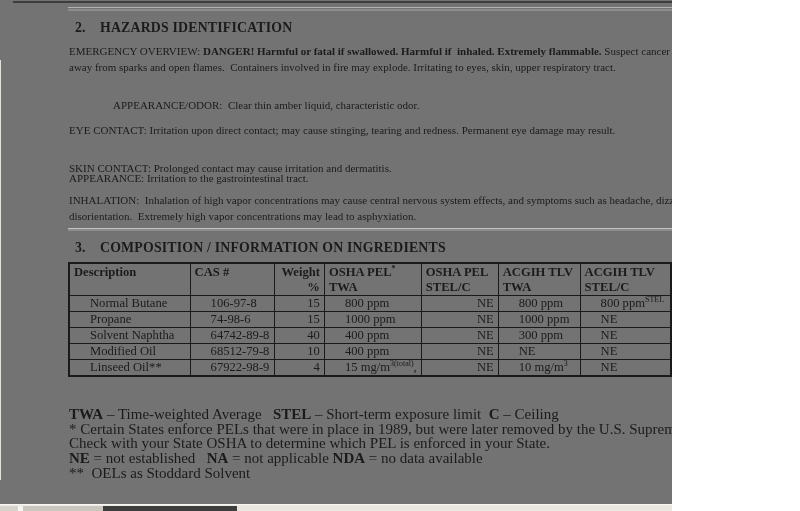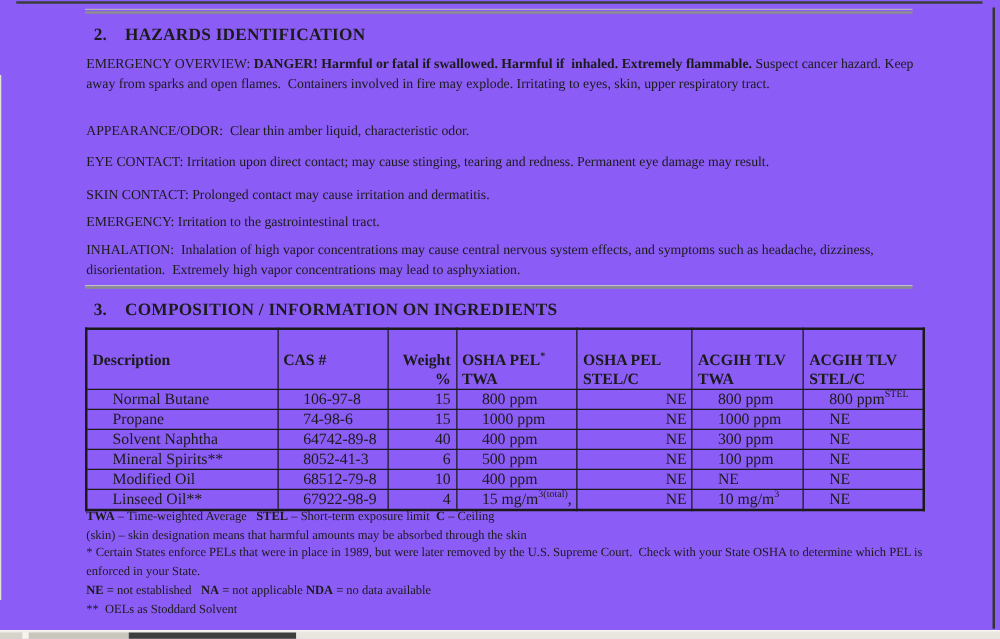--- a/index.html
+++ b/index.html
@@ -1,49 +1,49 @@
 <!DOCTYPE html>
 <html><head>
 <meta charset="utf-8">
 <style>
   html,body{margin:0;padding:0;}
-  .screen{position:relative;width:800px;height:511px;background:#8b5cf6;overflow:hidden;
+  .screen{position:relative;width:672px;height:511px;background:#737373;overflow:hidden;
           font-family:"Liberation Serif","DejaVu Serif",serif;color:#1b1b1b;}
   
   .top-line{position:absolute;left:13px;top:1px;width:773px;height:2px;background:#3d3d3d;}
   .right-line{position:absolute;left:794px;top:6px;width:2px;height:497px;background:#343434;}
   .left-line{position:absolute;left:0;top:60px;width:1px;height:420px;background:#e3e1da;}
   
   .rule{position:absolute;left:68px;width:662px;height:4px;
         border-top:1px solid #b3b3b3;border-bottom:2px solid #8d8d8d;box-sizing:border-box;}
   .rule-top{top:7px;}
   .rule-mid{top:228px;height:3px;border-top:1px solid #c2c2c2;}
   
   .sec-head{position:absolute;left:75px;font-size:13.8px;font-weight:bold;letter-spacing:.2px;white-space:pre;}
   .sec-head .num{display:inline-block;width:25px;}
   .h-hazards{top:20px;}
   .h-composition{top:240px;}
   
   .para{position:absolute;left:69px;width:679px;font-size:11px;line-height:16px;white-space:pre-wrap;}
   .p-emergency{top:43px;}
-  .p-appearance{top:97px;}
+  .p-appearance{top:97px;margin-left:44px;}
   .p-eye{top:122px;}
-  .p-skin{top:148px;}
+  .p-skin{top:160px;}
   .p-ingestion{top:170px;}
   .p-inhalation{top:192px;}
   
   .comp-table{position:absolute;left:68px;top:262px;border-collapse:collapse;table-layout:fixed;
               font-size:12.6px;border:2px solid #1a1a1a;}
   .comp-table th,.comp-table td{border:1px solid #1a1a1a;padding:0 4px;overflow:hidden;white-space:nowrap;}
-  .comp-table th{font-weight:bold;text-align:left;vertical-align:top;height:30px;line-height:14.5px;padding-top:17px;margin-left:13px;}
+  .comp-table th{font-weight:bold;text-align:left;vertical-align:top;height:30px;line-height:14.5px;padding-top:1px;margin-left:13px;}
   .comp-table td{height:15px;line-height:15px;vertical-align:top;padding-left:20px;}
   .comp-table .c-center{text-align:right;}
   sup{font-size:8px;line-height:0;letter-spacing:0;}
   
-  .footnotes{position:absolute;left:69px;top:407px;width:690px;font-size:10px;line-height:14.7px;}
+  .footnotes{position:absolute;left:69px;top:407px;width:690px;font-size:15px;line-height:14.7px;}
   .fn-line{white-space:pre-wrap;}
   .fn-line b{font-weight:bold;}
   
   .taskbar{position:absolute;left:0;top:504px;width:800px;height:7px;background:#eceae4;border-top:1px solid #f7f6f2;}
   .tb-seg{position:absolute;top:1px;height:6px;}
   .tb-0{left:0;width:18px;}
   .tb-1{left:18px;width:5px;}
   .tb-2{left:23px;width:80px;}
   .tb-3{left:103px;width:134px;}
   .tb-4{left:237px;width:563px;}
@@ -62,21 +62,21 @@
   <div class="sec-head h-hazards"><span class="num">2.</span><span>HAZARDS IDENTIFICATION</span></div>
 
   <div class="para p-emergency"><span>EMERGENCY OVERVIEW: </span><b>DANGER! Harmful or fatal if swallowed. Harmful if  inhaled. Extremely flammable.</b><span> Suspect cancer hazard. Keep away from sparks and open flames.  Containers involved in fire may explode. Irritating to eyes, skin, upper respiratory tract.</span></div>
 
   <div class="para p-appearance"><span>APPEARANCE/ODOR:</span><span>  Clear thin amber liquid, characteristic odor.</span></div>
 
   <div class="para p-eye"><span>EYE CONTACT:</span><span> Irritation upon direct contact; may cause stinging, tearing and redness. Permanent eye damage may result.</span></div>
 
   <div class="para p-skin"><span>SKIN CONTACT:</span><span> Prolonged contact may cause irritation and dermatitis.</span></div>
 
-  <div class="para p-ingestion"><span>EMERGENCY:</span><span> Irritation to the gastrointestinal tract.</span></div>
+  <div class="para p-ingestion"><span>APPEARANCE:</span><span> Irritation to the gastrointestinal tract.</span></div>
 
   <div class="para p-inhalation"><span>INHALATION:</span><span>  Inhalation of high vapor concentrations may cause central nervous system effects, and symptoms such as headache, dizziness, disorientation.  Extremely high vapor concentrations may lead to asphyxiation.</span></div>
 
   <div class="rule rule-mid"></div>
 
   <div class="sec-head h-composition"><span class="num">3.</span><span>COMPOSITION / INFORMATION ON INGREDIENTS</span></div>
 
   <table class="comp-table">
     <colgroup>
       <col style="width:153px">
@@ -120,29 +120,20 @@
       <tr>
         <td><span>Solvent Naphtha</span></td>
         <td><span>64742-89-8</span></td>
         <td class="c-center"><span>40</span></td>
         <td><span>400 ppm</span></td>
         <td class="c-center"><span>NE</span></td>
         <td><span>300 ppm</span></td>
         <td><span>NE</span></td>
       </tr>
       <tr>
-        <td><span>Mineral Spirits**</span></td>
-        <td><span>8052-41-3</span></td>
-        <td class="c-center"><span>6</span></td>
-        <td><span>500 ppm</span></td>
-        <td class="c-center"><span>NE</span></td>
-        <td><span>100 ppm</span></td>
-        <td><span>NE</span></td>
-      </tr>
-      <tr>
         <td><span>Modified Oil</span></td>
         <td><span>68512-79-8</span></td>
         <td class="c-center"><span>10</span></td>
         <td><span>400 ppm</span></td>
         <td class="c-center"><span>NE</span></td>
         <td><span>NE</span></td>
         <td><span>NE</span></td>
       </tr>
       <tr>
         <td><span>Linseed Oil**</span></td>
@@ -151,21 +142,20 @@
         <td><span>15 mg/m</span><sup>3(total)</sup><span>,</span></td>
         <td class="c-center"><span>NE</span></td>
         <td><span>10 mg/m</span><sup>3</sup></td>
         <td><span>NE</span></td>
       </tr>
     </tbody>
   </table>
 
   <div class="footnotes">
     <div class="fn-line"><b>TWA</b><span> – Time-weighted Average   </span><b>STEL</b><span> – Short-term exposure limit  </span><b>C</b><span> – Ceiling</span></div>
-    <div class="fn-line">(skin) – skin designation means that harmful amounts may be absorbed through the skin</div>
     <div class="fn-line">* Certain States enforce PELs that were in place in 1989, but were later removed by the U.S. Supreme Court.  Check with your State OSHA to determine which PEL is enforced in your State.</div>
     <div class="fn-line"><b>NE</b><span> = not established   </span><b>NA</b><span> = not applicable </span><b>NDA</b><span> = no data available</span></div>
     <div class="fn-line">**  OELs as Stoddard Solvent</div>
   </div>
 
   <div class="taskbar">
     <div class="tb-seg tb-0" style="background: rgb(214, 211, 202);"></div>
     <div class="tb-seg tb-1" style="background: rgb(245, 244, 239);"></div>
     <div class="tb-seg tb-2" style="background: rgb(201, 198, 189);"></div>
     <div class="tb-seg tb-3" style="background: rgb(62, 62, 62);"></div>

